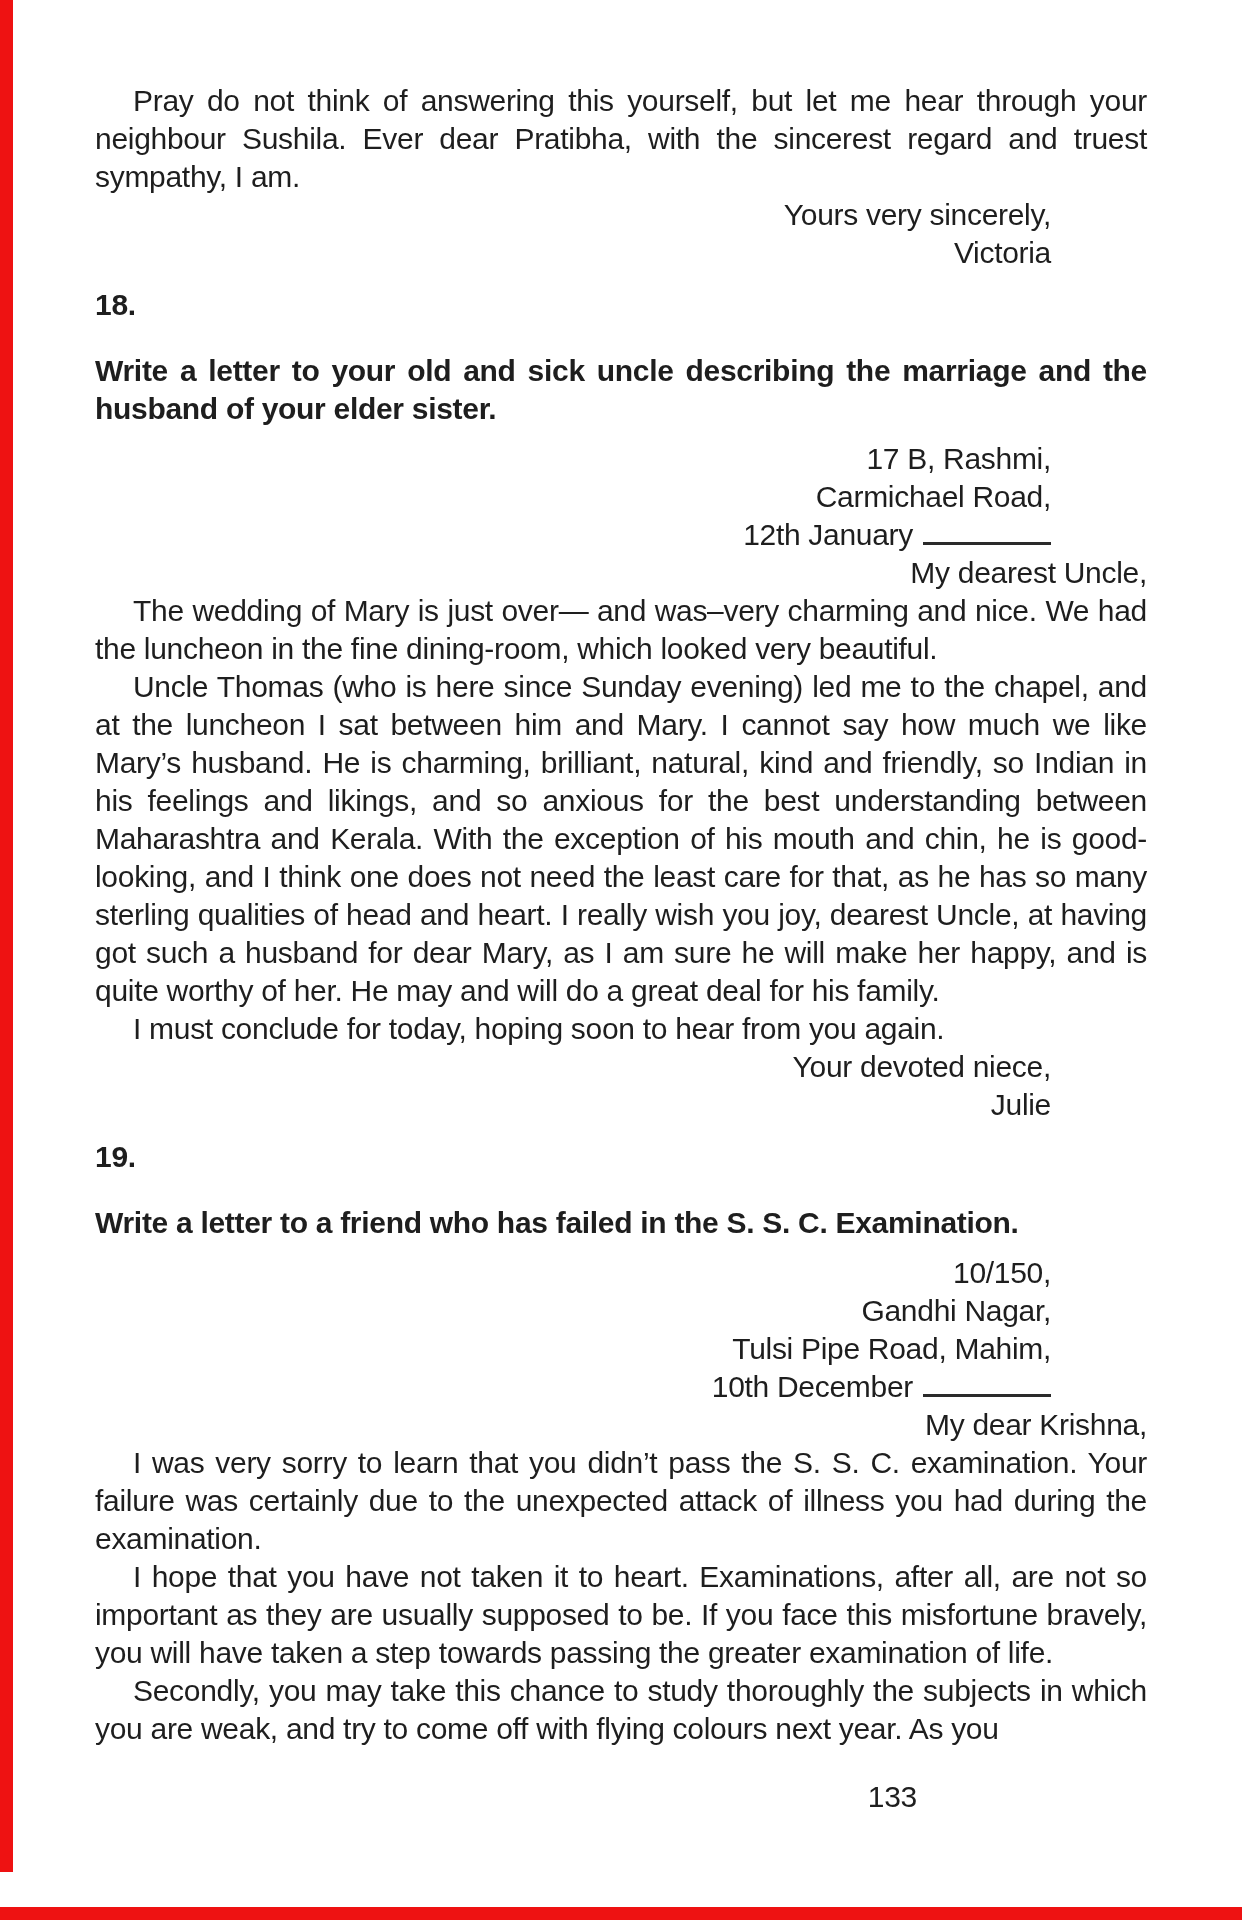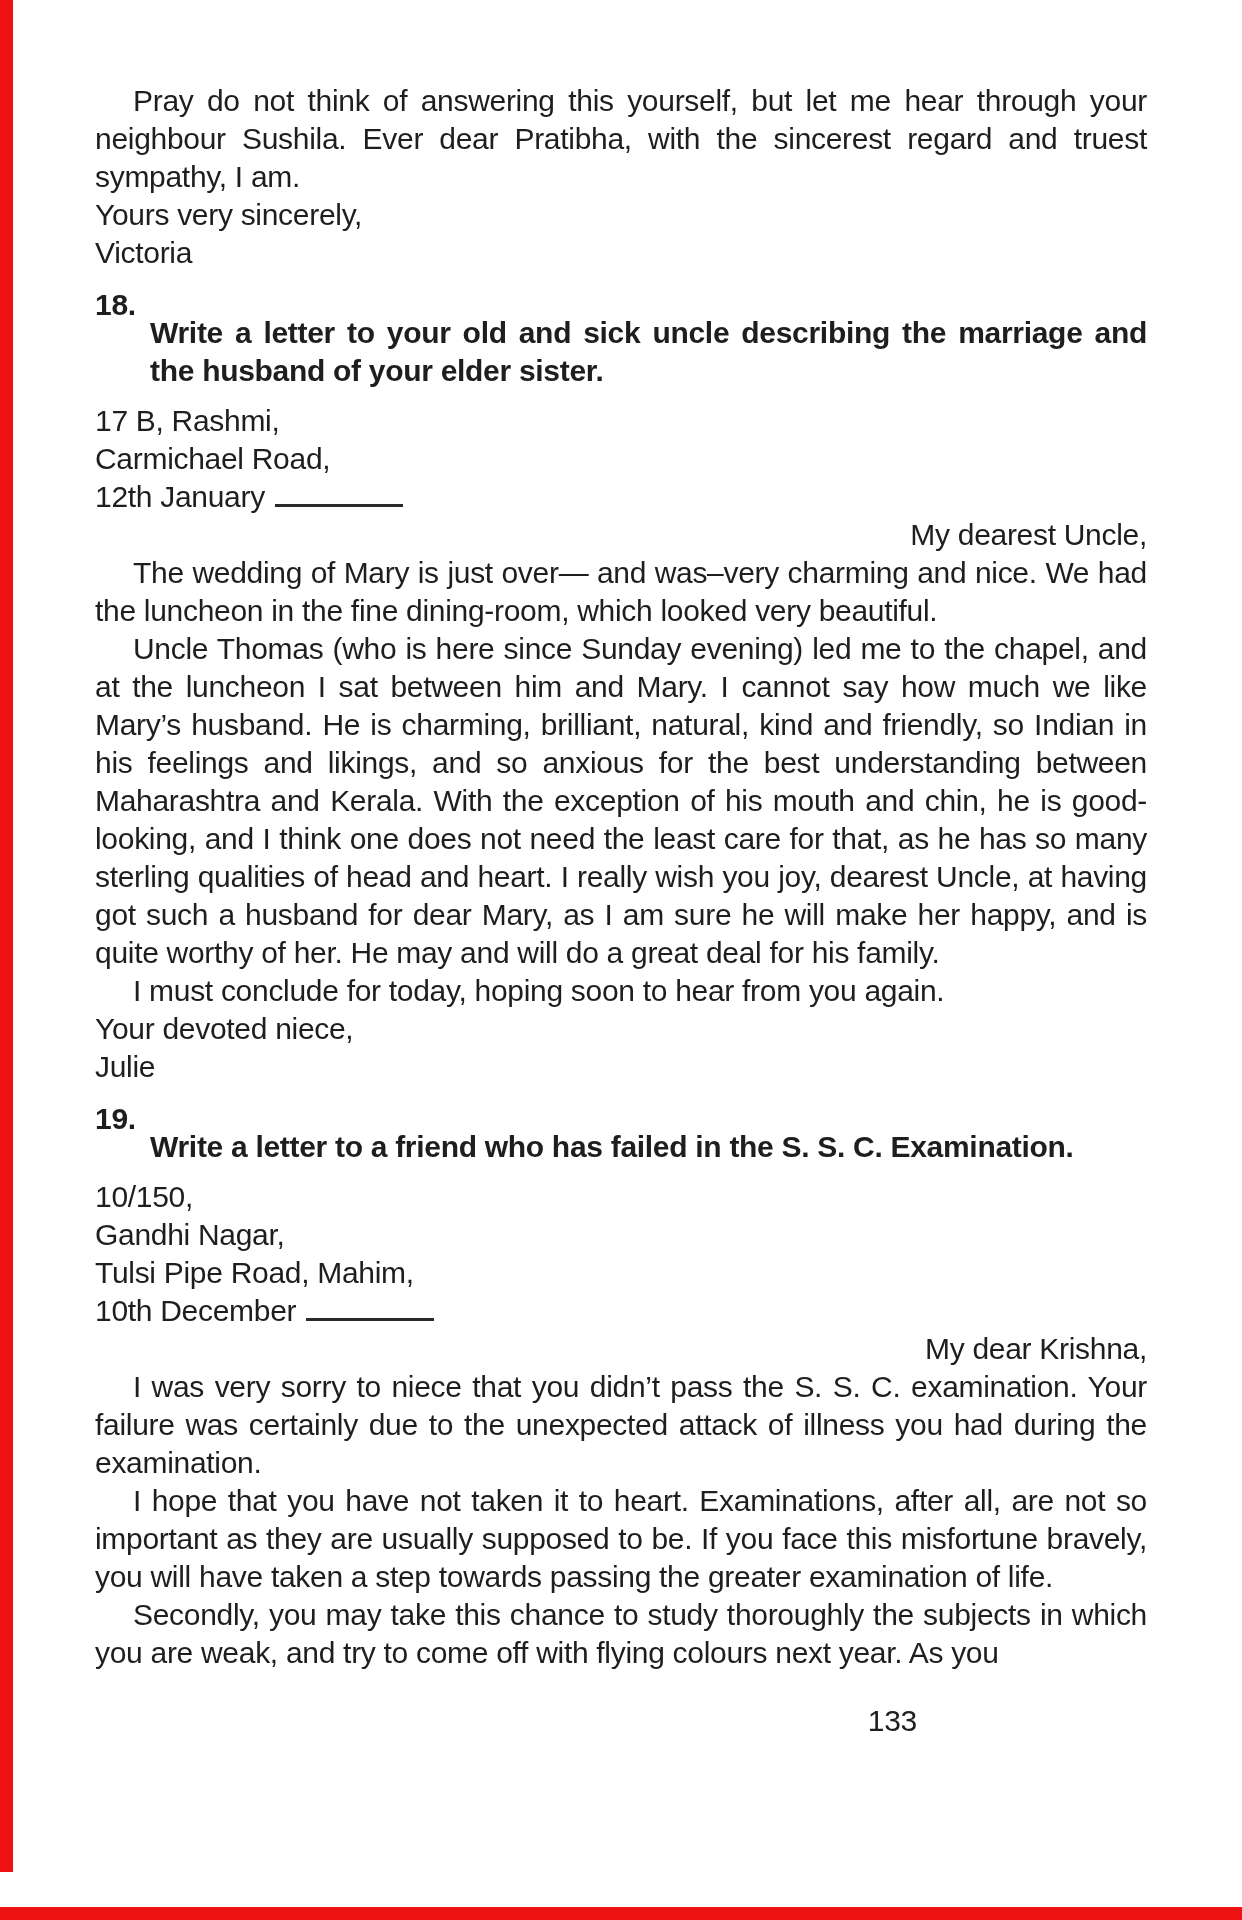--- a/index.html
+++ b/index.html
@@ -18,22 +18,22 @@
   .scan-edge-bottom {
     position:absolute; left:0; bottom:0; width:100%; height:13px;
     background:var(--accent,#ee1212);
   }
   .content {
     position:absolute; top:82px; left:95px; width:1052px;
     font-size:30px; line-height:38px; letter-spacing:-0.3px;
   }
   .para { margin:0; text-align:justify; }
   .indent { text-indent:38px; }
-  .right-block { margin:0 96px 0 0; text-align:left; }
-  .heading { display:flex; margin:14px 0 12px 0; font-weight:bold; }
+  .right-block { margin:0 96px 0 0; text-align:right; }
+  .heading { display:flex; margin:14px 0 12px 0; font-weight:bold;flex-direction:column; }
   .heading .num { flex:none; width:55px; }
   .heading .title { flex:1; text-align:justify;margin-top:28px; }
   .address { margin-top:6px; }
   .date-line { white-space:nowrap; }
   .blank-line {
     display:inline-block; width:128px; height:4px;
     border-bottom:3px solid #2a2a2a; margin-left:10px;
     vertical-align:baseline;
   }
   .salutation { margin:0; text-align:right; }
@@ -80,19 +80,19 @@
     </div>
 
     <div class="right-block address">
       <div>10/150,</div>
       <div>Gandhi Nagar,</div>
       <div>Tulsi Pipe Road, Mahim,</div>
       <div class="date-line"><span>10th December</span><span class="blank-line"></span></div>
     </div>
 
     <p class="salutation">My dear Krishna,</p>
-    <p class="para indent">I was very sorry to niece that you didn’t pass the S. S. C. examination. Your failure was certainly due to the unexpected attack of illness you had during the examination.</p>
+    <p class="para indent">I was very sorry to learn that you didn’t pass the S. S. C. examination. Your failure was certainly due to the unexpected attack of illness you had during the examination.</p>
     <p class="para indent">I hope that you have not taken it to heart. Examinations, after all, are not so important as they are usually supposed to be. If you face this misfortune bravely, you will have taken a step towards passing the greater examination of life.</p>
     <p class="para indent">Secondly, you may take this chance to study thoroughly the subjects in which you are weak, and try to come off with flying colours next year. As you</p>
 
     <div class="folio">133</div>
   </div>
 </div>
 
 </body></html>

